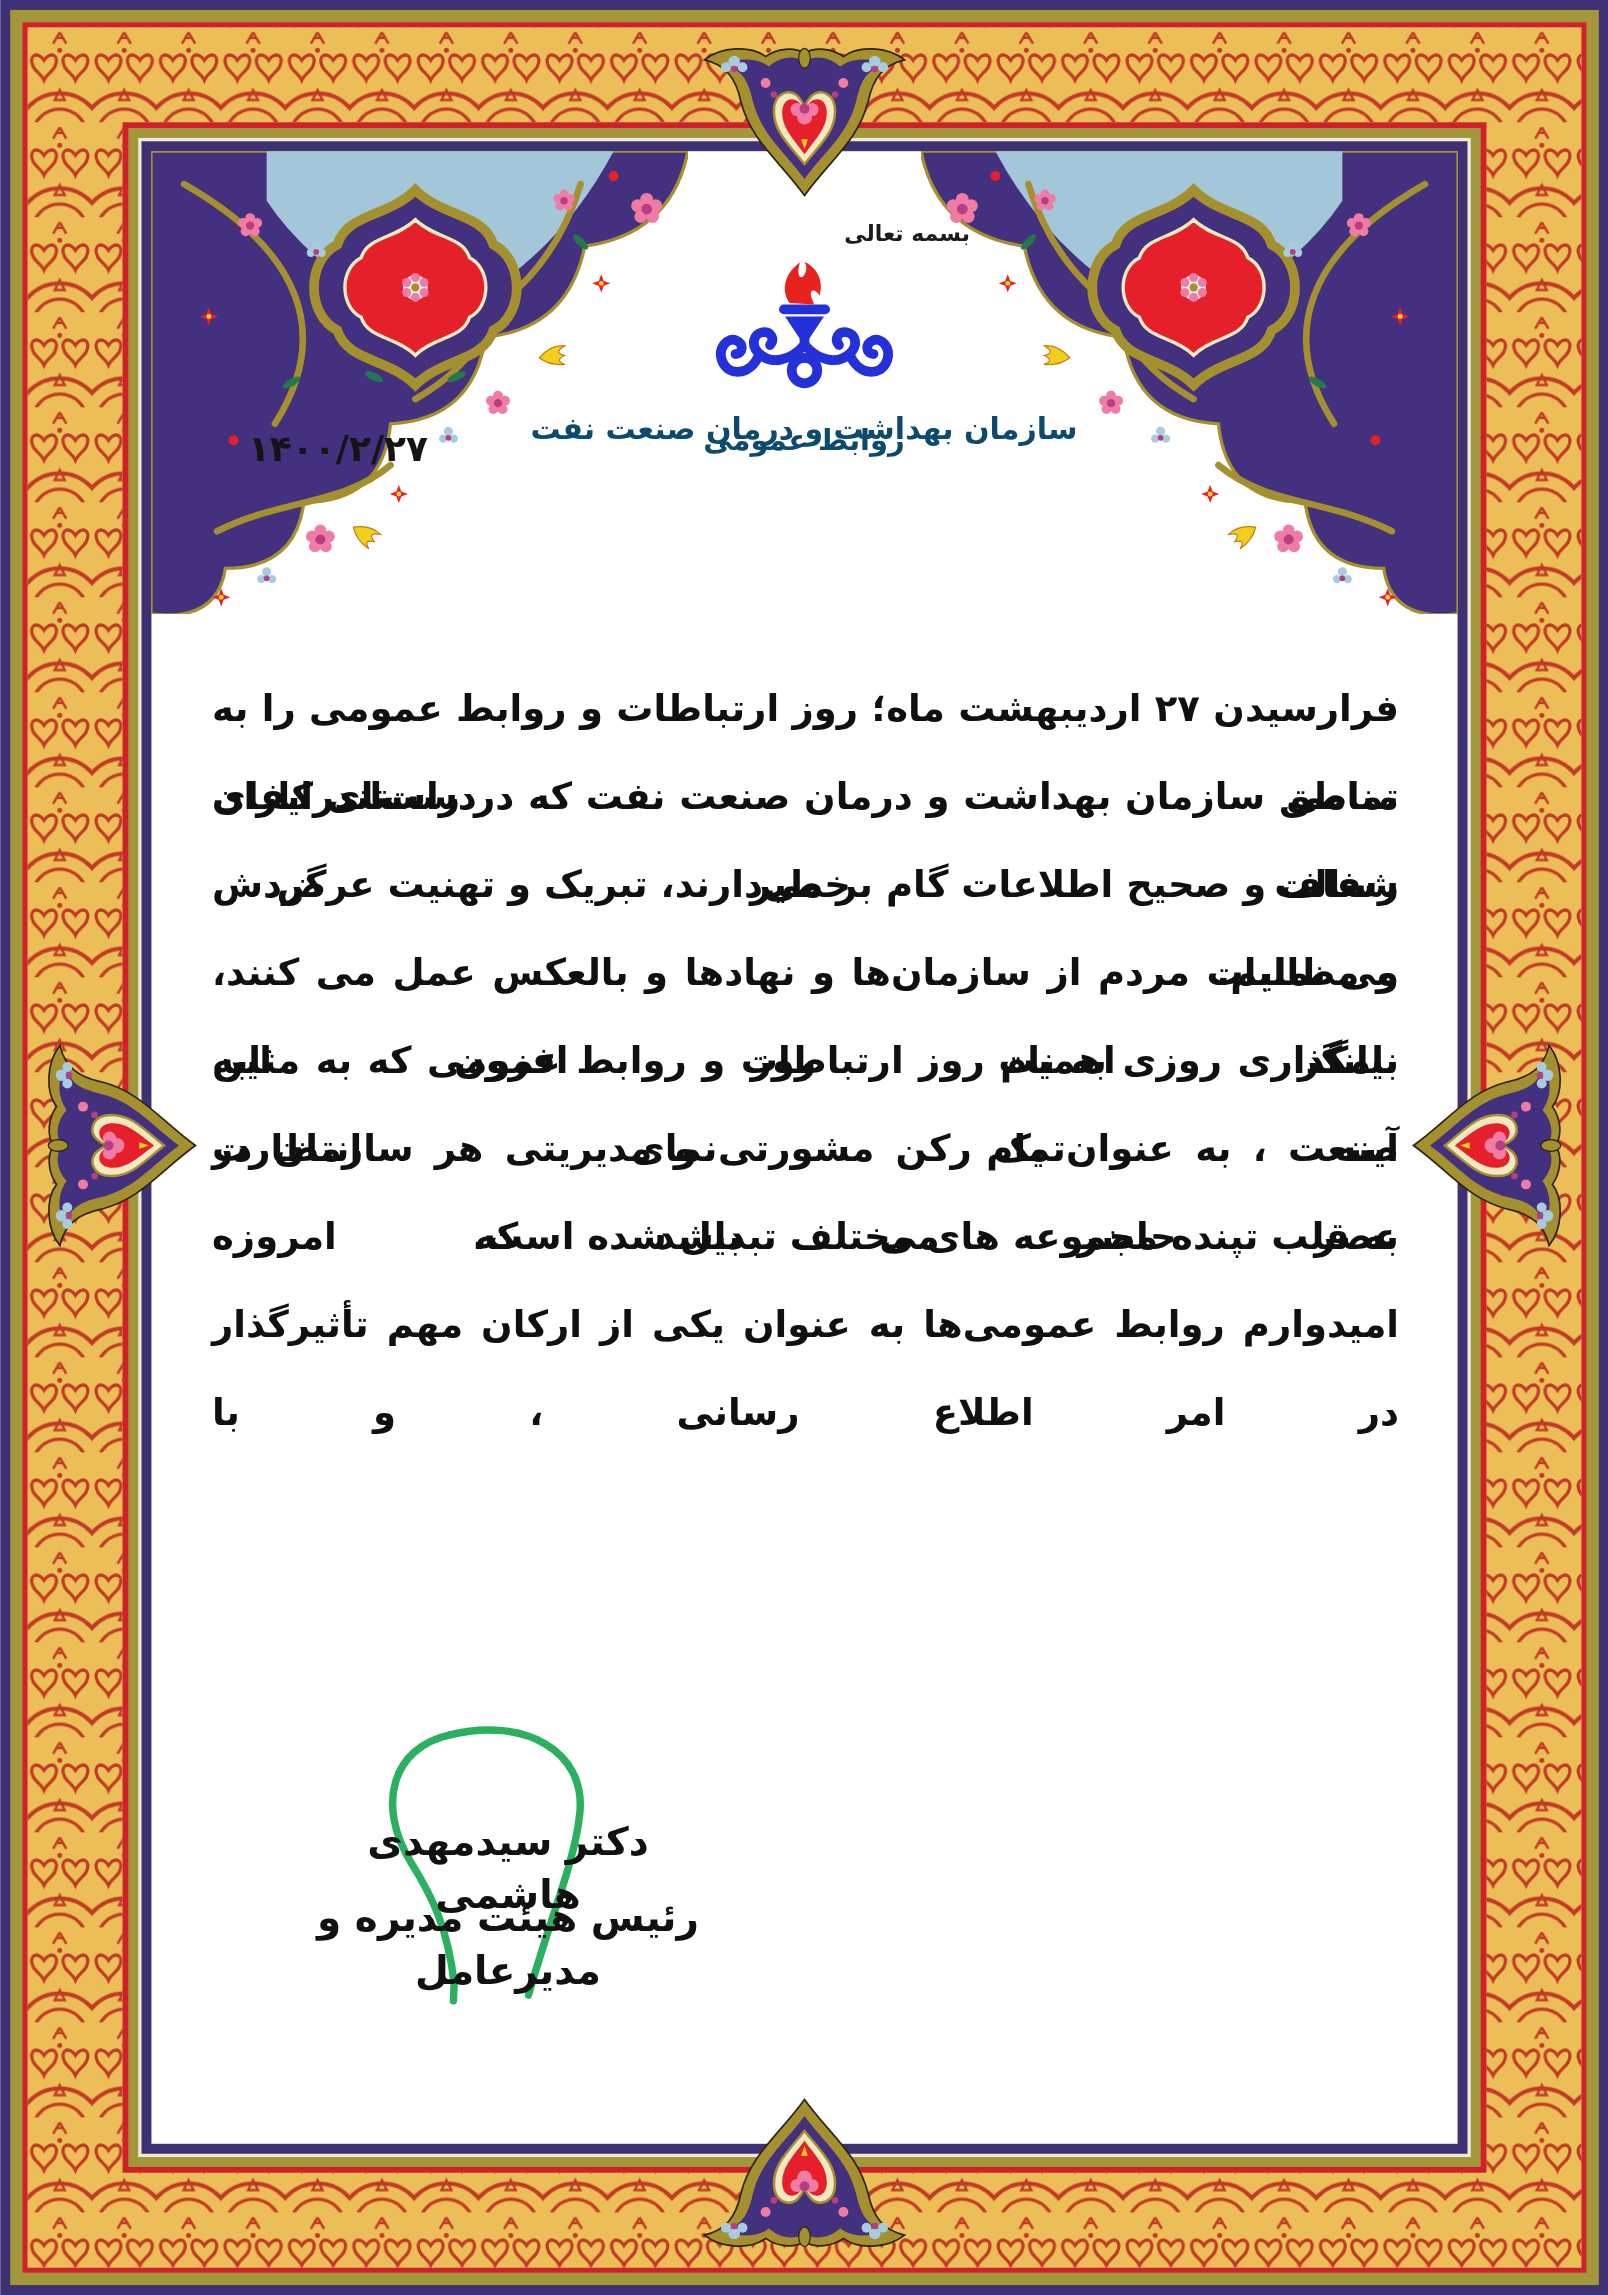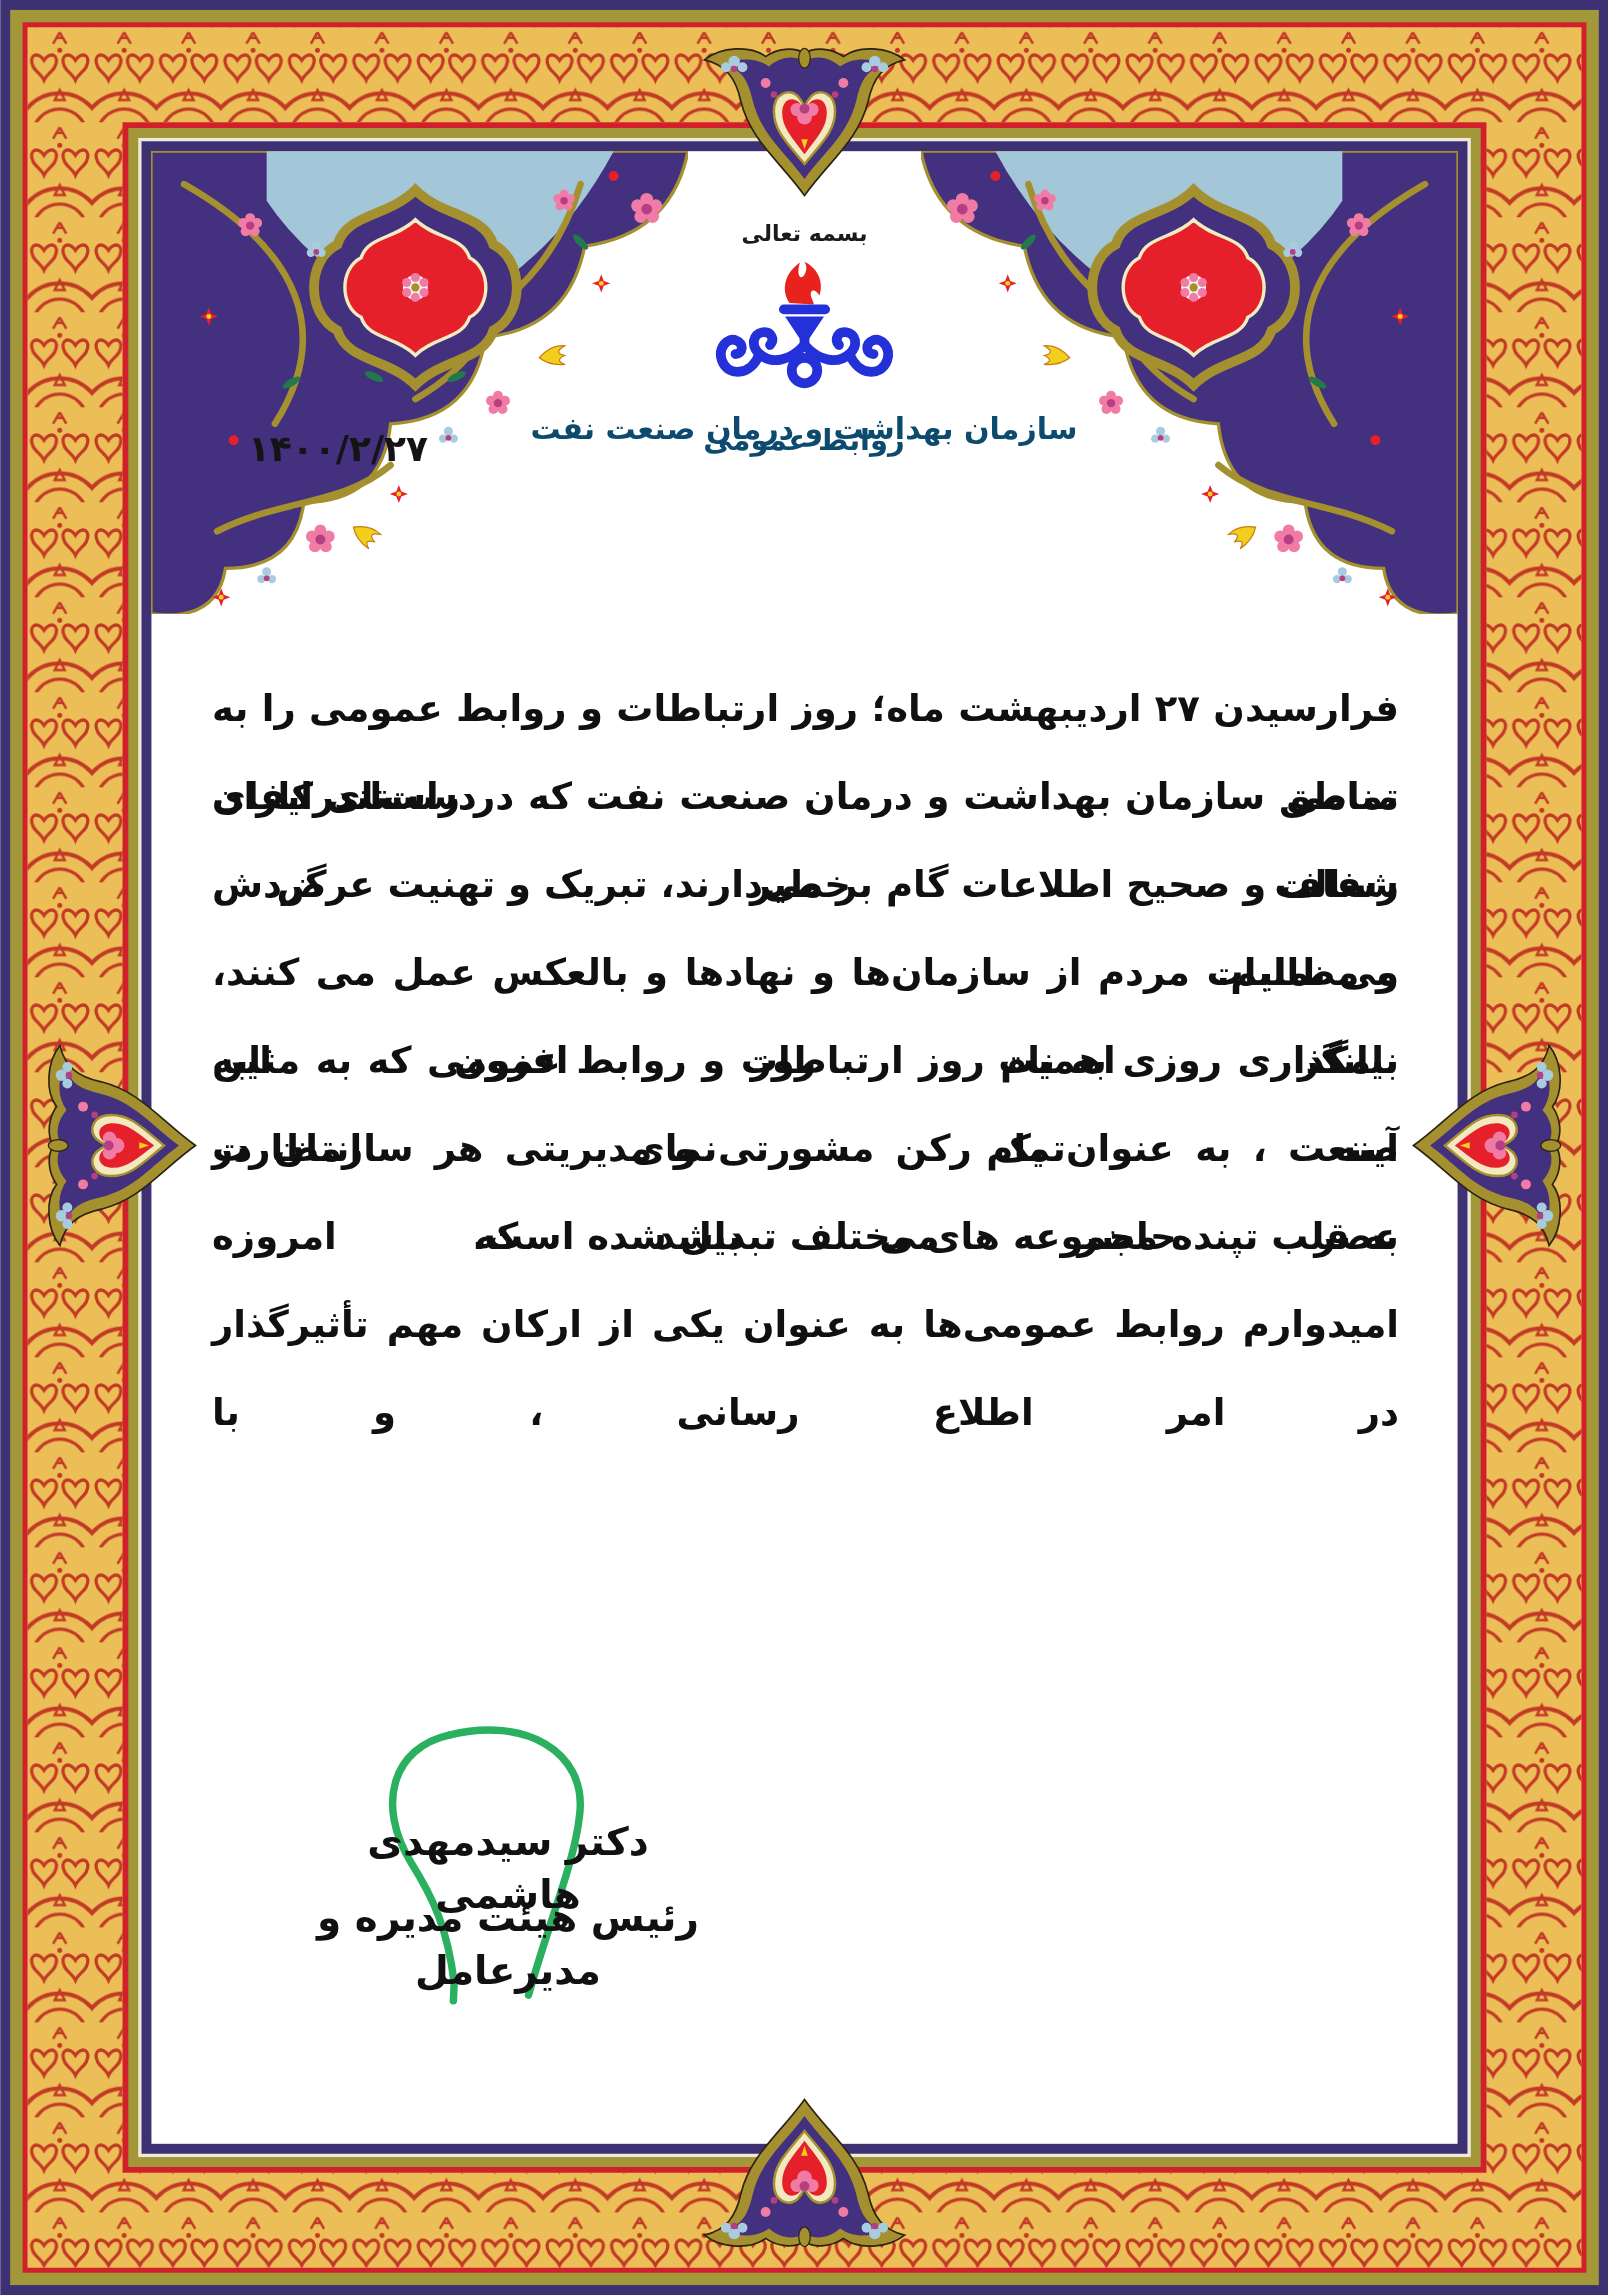--- a/index.html
+++ b/index.html
@@ -8,21 +8,21 @@
     font-family:"DejaVu Sans",sans-serif;overflow:hidden;
   }
   .abs{position:absolute;}
   
   #frame-svg{left:0;top:0;width:1609px;height:2295px;z-index:1;}
   
   .medallion{width:207px;height:153px;z-index:3;}
   .corner{width:537px;height:463px;z-index:2;}
   
   #bismillah{
-    left:639px;top:221px;width:331px;text-align:center;
+    left:639px;top:221px;width:331px;
     font-size:22px;font-weight:bold;color:#1b1b1b;z-index:4;direction:rtl;
   }
   #logo-svg{left:701px;top:261px;width:207px;height:150px;z-index:4;}
   .org-line{left:515px;width:578px;text-align:center;color:#0c4a6e;font-weight:bold;z-index:4;direction:rtl;}
   #org-line1{top:411px;font-size:30px;}
   #org-line2{top:423px;font-size:29px;}
   #date{
     left:263px;top:428px;width:165px;font-size:36px;font-weight:bold;
     color:#141414;z-index:4;direction:rtl;text-align:left;
   }

